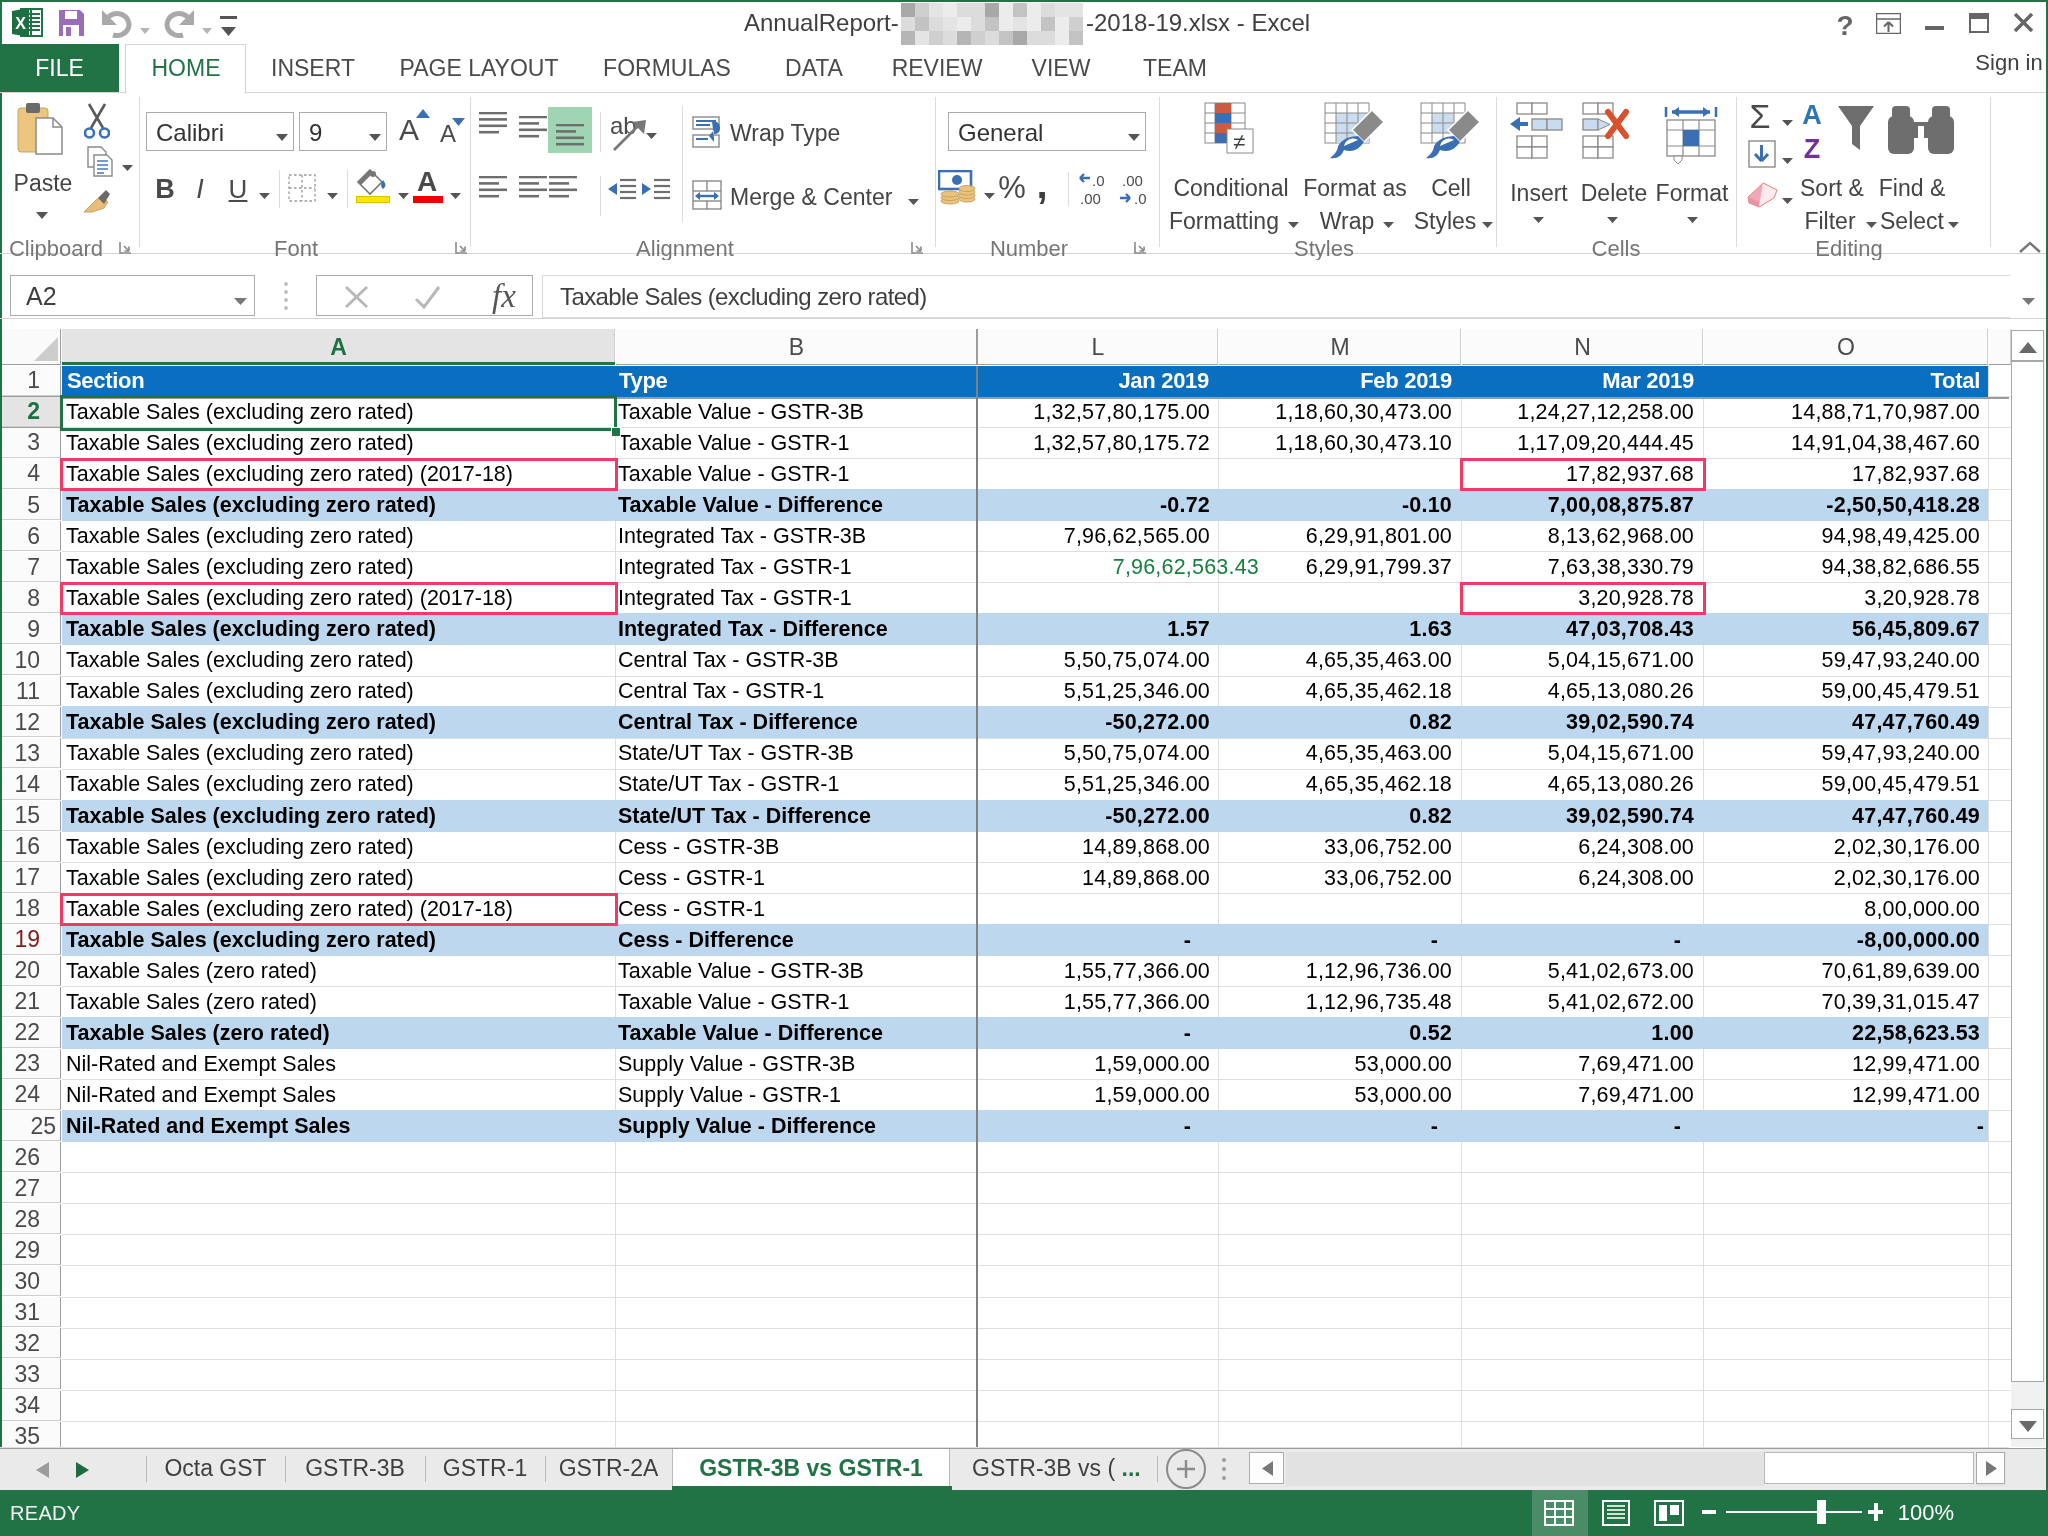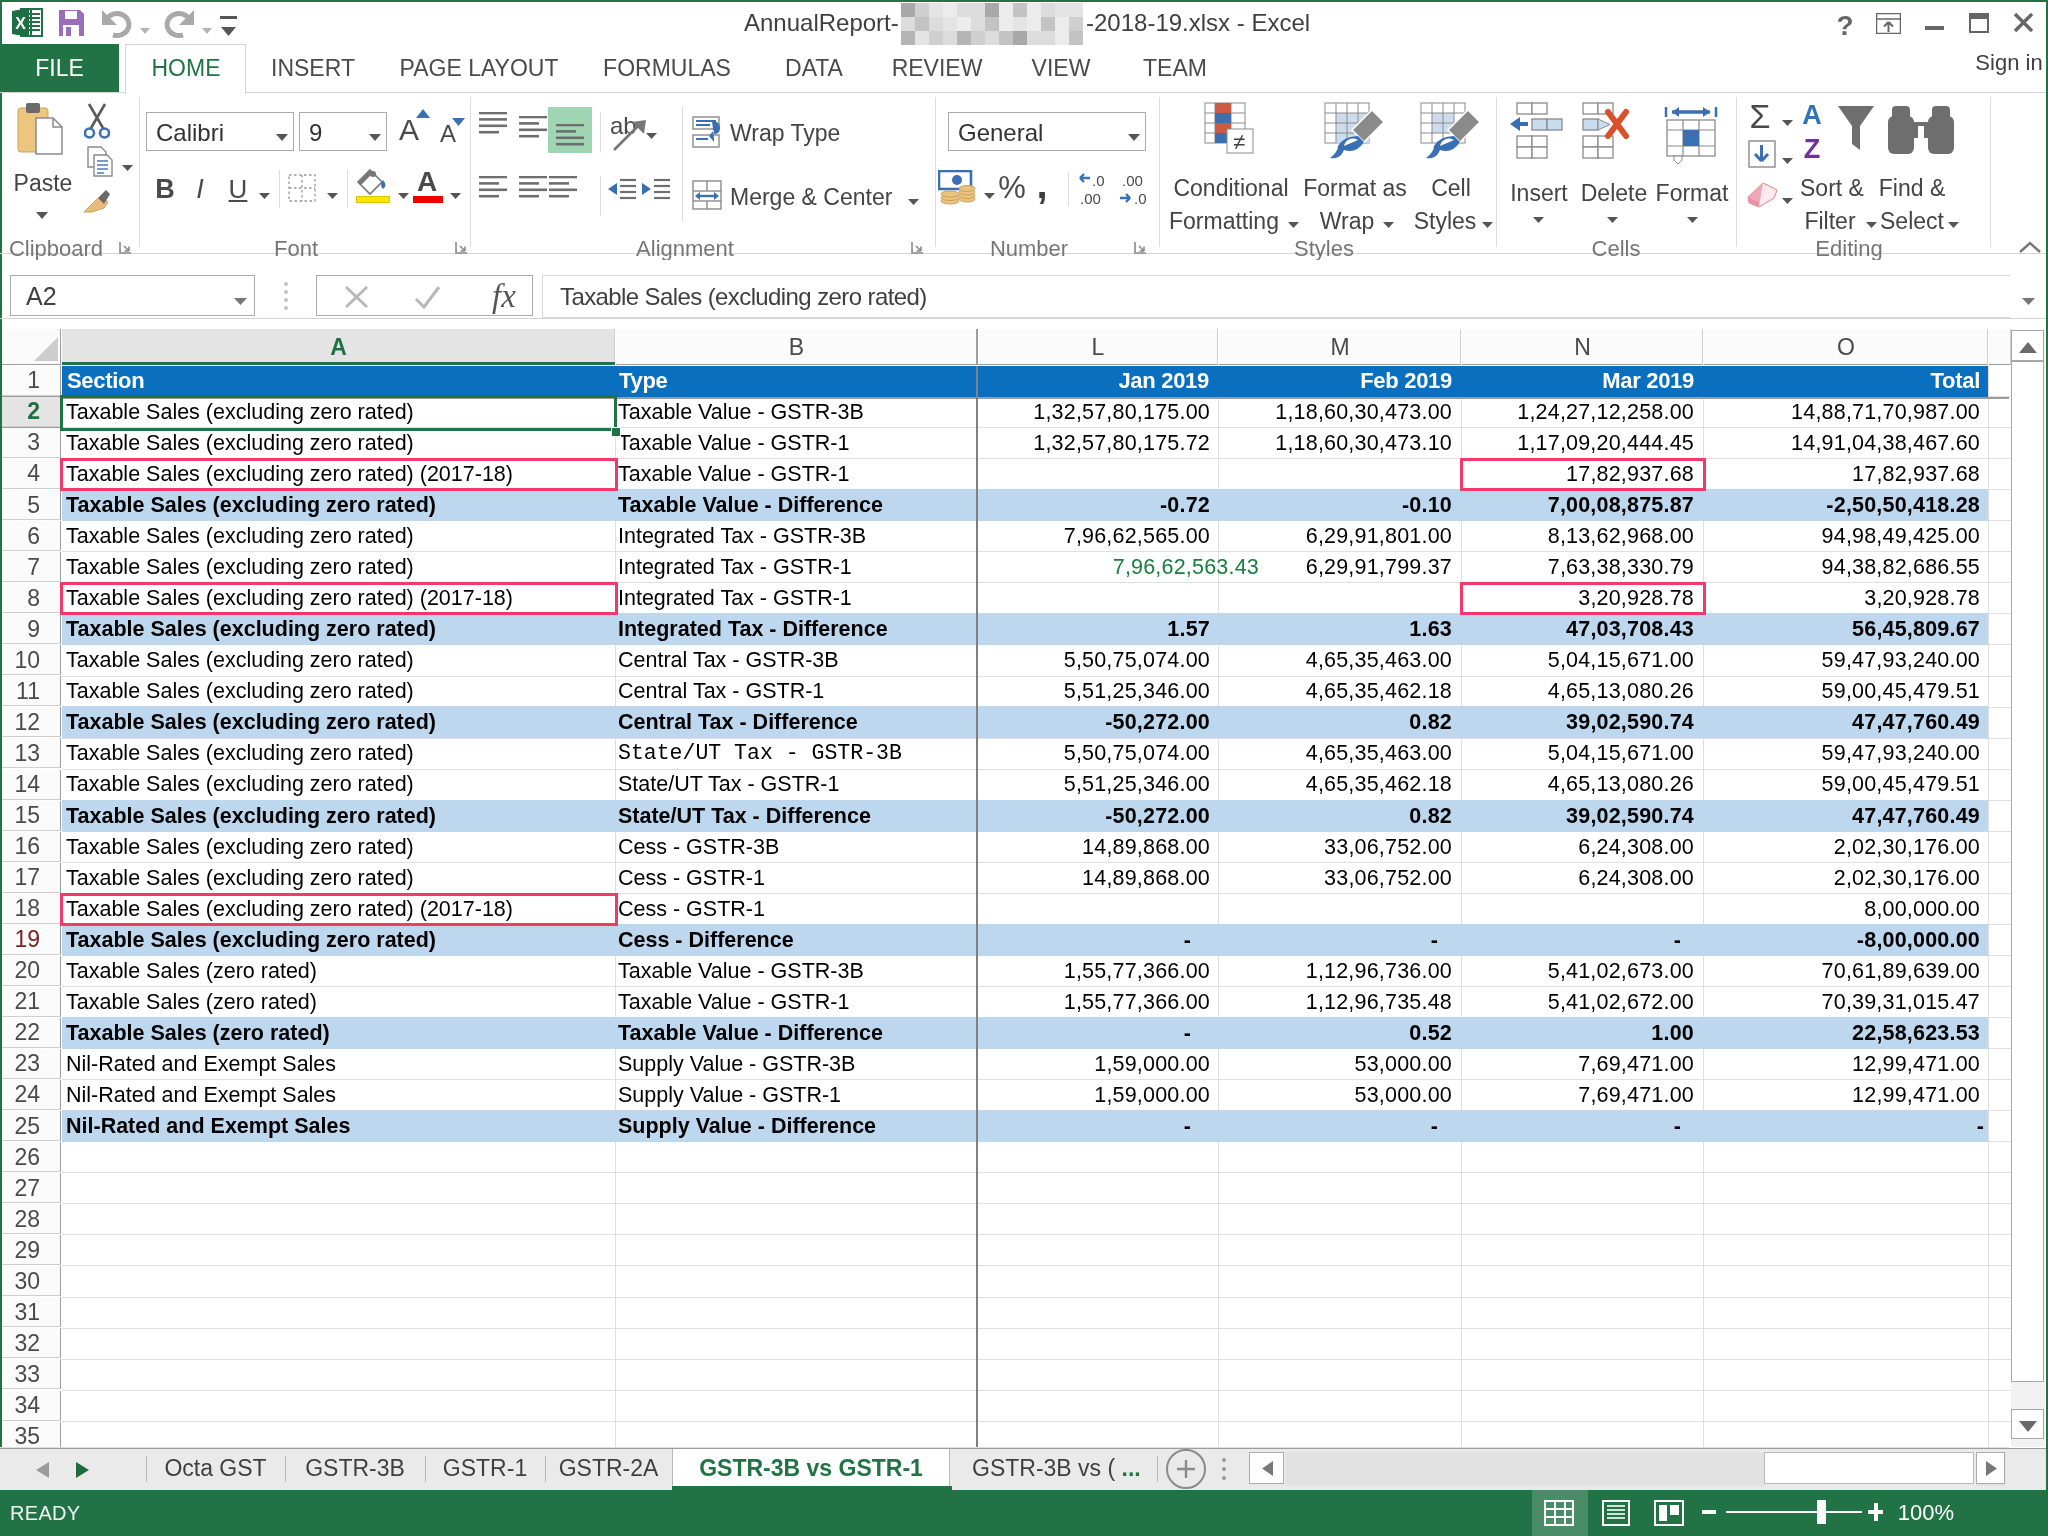--- a/index.html
+++ b/index.html
@@ -593,21 +593,21 @@
 <div style="position:absolute;left:2px;top:956.25px;width:38px;height:29.05px;line-height:29.05px;font-size:23px;color:#4a4a4a;font-weight:normal;text-align:right;letter-spacing:0px;white-space:nowrap;overflow:hidden;">20</div>
 <div style="position:absolute;left:2px;top:986.8px;width:59px;height:30.05px;background:#fbfbfb;border-bottom:1px solid #cfcfcf;border-right:1px solid #9d9d9d"></div>
 <div style="position:absolute;left:2px;top:987.3px;width:38px;height:29.05px;line-height:29.05px;font-size:23px;color:#4a4a4a;font-weight:normal;text-align:right;letter-spacing:0px;white-space:nowrap;overflow:hidden;">21</div>
 <div style="position:absolute;left:2px;top:1017.9px;width:59px;height:30.05px;background:#fbfbfb;border-bottom:1px solid #cfcfcf;border-right:1px solid #9d9d9d"></div>
 <div style="position:absolute;left:2px;top:1018.3500000000001px;width:38px;height:29.05px;line-height:29.05px;font-size:23px;color:#4a4a4a;font-weight:normal;text-align:right;letter-spacing:0px;white-space:nowrap;overflow:hidden;">22</div>
 <div style="position:absolute;left:2px;top:1048.9px;width:59px;height:30.05px;background:#fbfbfb;border-bottom:1px solid #cfcfcf;border-right:1px solid #9d9d9d"></div>
 <div style="position:absolute;left:2px;top:1049.4px;width:38px;height:29.05px;line-height:29.05px;font-size:23px;color:#4a4a4a;font-weight:normal;text-align:right;letter-spacing:0px;white-space:nowrap;overflow:hidden;">23</div>
 <div style="position:absolute;left:2px;top:1080.0px;width:59px;height:30.05px;background:#fbfbfb;border-bottom:1px solid #cfcfcf;border-right:1px solid #9d9d9d"></div>
 <div style="position:absolute;left:2px;top:1080.45px;width:38px;height:29.05px;line-height:29.05px;font-size:23px;color:#4a4a4a;font-weight:normal;text-align:right;letter-spacing:0px;white-space:nowrap;overflow:hidden;">24</div>
 <div style="position:absolute;left:2px;top:1111.0px;width:59px;height:30.05px;background:#fbfbfb;border-bottom:1px solid #cfcfcf;border-right:1px solid #9d9d9d"></div>
-<div style="position:absolute;left:2px;top:1111.5px;width:38px;height:29.05px;line-height:29.05px;font-size:23px;color:#4a4a4a;font-weight:normal;text-align:right;letter-spacing:0px;white-space:nowrap;overflow:hidden;">25</div>
+<div style="position:absolute;left:18px;top:1111.5px;width:38px;height:29.05px;line-height:29.05px;font-size:23px;color:#4a4a4a;font-weight:normal;text-align:right;letter-spacing:0px;white-space:nowrap;overflow:hidden;">25</div>
 <div style="position:absolute;left:2px;top:1142.0px;width:59px;height:30.05px;background:#fbfbfb;border-bottom:1px solid #cfcfcf;border-right:1px solid #9d9d9d"></div>
 <div style="position:absolute;left:2px;top:1142.55px;width:38px;height:29.05px;line-height:29.05px;font-size:23px;color:#4a4a4a;font-weight:normal;text-align:right;letter-spacing:0px;white-space:nowrap;overflow:hidden;">26</div>
 <div style="position:absolute;left:2px;top:1173.1px;width:59px;height:30.05px;background:#fbfbfb;border-bottom:1px solid #cfcfcf;border-right:1px solid #9d9d9d"></div>
 <div style="position:absolute;left:2px;top:1173.6000000000001px;width:38px;height:29.05px;line-height:29.05px;font-size:23px;color:#4a4a4a;font-weight:normal;text-align:right;letter-spacing:0px;white-space:nowrap;overflow:hidden;">27</div>
 <div style="position:absolute;left:2px;top:1204.2px;width:59px;height:30.05px;background:#fbfbfb;border-bottom:1px solid #cfcfcf;border-right:1px solid #9d9d9d"></div>
 <div style="position:absolute;left:2px;top:1204.65px;width:38px;height:29.05px;line-height:29.05px;font-size:23px;color:#4a4a4a;font-weight:normal;text-align:right;letter-spacing:0px;white-space:nowrap;overflow:hidden;">28</div>
 <div style="position:absolute;left:2px;top:1235.2px;width:59px;height:30.05px;background:#fbfbfb;border-bottom:1px solid #cfcfcf;border-right:1px solid #9d9d9d"></div>
 <div style="position:absolute;left:2px;top:1235.7px;width:38px;height:29.05px;line-height:29.05px;font-size:23px;color:#4a4a4a;font-weight:normal;text-align:right;letter-spacing:0px;white-space:nowrap;overflow:hidden;">29</div>
 <div style="position:absolute;left:2px;top:1266.2px;width:59px;height:30.05px;background:#fbfbfb;border-bottom:1px solid #cfcfcf;border-right:1px solid #9d9d9d"></div>
 <div style="position:absolute;left:2px;top:1266.75px;width:38px;height:29.05px;line-height:29.05px;font-size:23px;color:#4a4a4a;font-weight:normal;text-align:right;letter-spacing:0px;white-space:nowrap;overflow:hidden;">30</div>
@@ -702,21 +702,21 @@
 <div style="position:absolute;left:1152px;top:676.3px;width:300px;height:30.05px;line-height:30.05px;font-size:21.5px;color:#000;font-weight:normal;text-align:right;letter-spacing:0.2px;white-space:nowrap;overflow:hidden;">4,65,35,462.18</div>
 <div style="position:absolute;left:1394px;top:676.3px;width:300px;height:30.05px;line-height:30.05px;font-size:21.5px;color:#000;font-weight:normal;text-align:right;letter-spacing:0.2px;white-space:nowrap;overflow:hidden;">4,65,13,080.26</div>
 <div style="position:absolute;left:1680px;top:676.3px;width:300px;height:30.05px;line-height:30.05px;font-size:21.5px;color:#000;font-weight:normal;text-align:right;letter-spacing:0.2px;white-space:nowrap;overflow:hidden;">59,00,45,479.51</div>
 <div style="position:absolute;left:66px;top:707.35px;width:546px;height:30.05px;line-height:30.05px;font-size:21.5px;color:#000;font-weight:bold;text-align:left;letter-spacing:0px;white-space:nowrap;overflow:hidden;">Taxable Sales (excluding zero rated)</div>
 <div style="position:absolute;left:618px;top:707.35px;width:354px;height:30.05px;line-height:30.05px;font-size:21.5px;color:#000;font-weight:bold;text-align:left;letter-spacing:0px;white-space:nowrap;overflow:hidden;">Central Tax - Difference</div>
 <div style="position:absolute;left:910px;top:707.35px;width:300px;height:30.05px;line-height:30.05px;font-size:21.5px;color:#000;font-weight:bold;text-align:right;letter-spacing:0.2px;white-space:nowrap;overflow:hidden;">-50,272.00</div>
 <div style="position:absolute;left:1152px;top:707.35px;width:300px;height:30.05px;line-height:30.05px;font-size:21.5px;color:#000;font-weight:bold;text-align:right;letter-spacing:0.2px;white-space:nowrap;overflow:hidden;">0.82</div>
 <div style="position:absolute;left:1394px;top:707.35px;width:300px;height:30.05px;line-height:30.05px;font-size:21.5px;color:#000;font-weight:bold;text-align:right;letter-spacing:0.2px;white-space:nowrap;overflow:hidden;">39,02,590.74</div>
 <div style="position:absolute;left:1680px;top:707.35px;width:300px;height:30.05px;line-height:30.05px;font-size:21.5px;color:#000;font-weight:bold;text-align:right;letter-spacing:0.2px;white-space:nowrap;overflow:hidden;">47,47,760.49</div>
 <div style="position:absolute;left:66px;top:738.4000000000001px;width:546px;height:30.05px;line-height:30.05px;font-size:21.5px;color:#000;font-weight:normal;text-align:left;letter-spacing:0px;white-space:nowrap;overflow:hidden;">Taxable Sales (excluding zero rated)</div>
-<div style="position:absolute;left:618px;top:738.4000000000001px;width:354px;height:36px;line-height:30.05px;font-size:21.5px;color:#000;font-weight:normal;text-align:left;letter-spacing:0px;white-space:nowrap;overflow:hidden;font-family:Liberation Mono, monospace;">State/UT Tax - GSTR-3B</div>
+<div style="position:absolute;left:618px;top:738.4000000000001px;width:354px;height:36px;line-height:30.05px;font-size:21.5px;color:#000;font-weight:normal;text-align:left;letter-spacing:0px;white-space:nowrap;overflow:hidden;">State/UT Tax - GSTR-3B</div>
 <div style="position:absolute;left:910px;top:738.4000000000001px;width:300px;height:30.05px;line-height:30.05px;font-size:21.5px;color:#000;font-weight:normal;text-align:right;letter-spacing:0.2px;white-space:nowrap;overflow:hidden;">5,50,75,074.00</div>
 <div style="position:absolute;left:1152px;top:738.4000000000001px;width:300px;height:30.05px;line-height:30.05px;font-size:21.5px;color:#000;font-weight:normal;text-align:right;letter-spacing:0.2px;white-space:nowrap;overflow:hidden;">4,65,35,463.00</div>
 <div style="position:absolute;left:1394px;top:738.4000000000001px;width:300px;height:30.05px;line-height:30.05px;font-size:21.5px;color:#000;font-weight:normal;text-align:right;letter-spacing:0.2px;white-space:nowrap;overflow:hidden;">5,04,15,671.00</div>
 <div style="position:absolute;left:1680px;top:738.4000000000001px;width:300px;height:30.05px;line-height:30.05px;font-size:21.5px;color:#000;font-weight:normal;text-align:right;letter-spacing:0.2px;white-space:nowrap;overflow:hidden;">59,47,93,240.00</div>
 <div style="position:absolute;left:66px;top:769.45px;width:546px;height:30.05px;line-height:30.05px;font-size:21.5px;color:#000;font-weight:normal;text-align:left;letter-spacing:0px;white-space:nowrap;overflow:hidden;">Taxable Sales (excluding zero rated)</div>
 <div style="position:absolute;left:618px;top:769.45px;width:354px;height:30.05px;line-height:30.05px;font-size:21.5px;color:#000;font-weight:normal;text-align:left;letter-spacing:0px;white-space:nowrap;overflow:hidden;">State/UT Tax - GSTR-1</div>
 <div style="position:absolute;left:910px;top:769.45px;width:300px;height:30.05px;line-height:30.05px;font-size:21.5px;color:#000;font-weight:normal;text-align:right;letter-spacing:0.2px;white-space:nowrap;overflow:hidden;">5,51,25,346.00</div>
 <div style="position:absolute;left:1152px;top:769.45px;width:300px;height:30.05px;line-height:30.05px;font-size:21.5px;color:#000;font-weight:normal;text-align:right;letter-spacing:0.2px;white-space:nowrap;overflow:hidden;">4,65,35,462.18</div>
 <div style="position:absolute;left:1394px;top:769.45px;width:300px;height:30.05px;line-height:30.05px;font-size:21.5px;color:#000;font-weight:normal;text-align:right;letter-spacing:0.2px;white-space:nowrap;overflow:hidden;">4,65,13,080.26</div>
 <div style="position:absolute;left:1680px;top:769.45px;width:300px;height:30.05px;line-height:30.05px;font-size:21.5px;color:#000;font-weight:normal;text-align:right;letter-spacing:0.2px;white-space:nowrap;overflow:hidden;">59,00,45,479.51</div>

